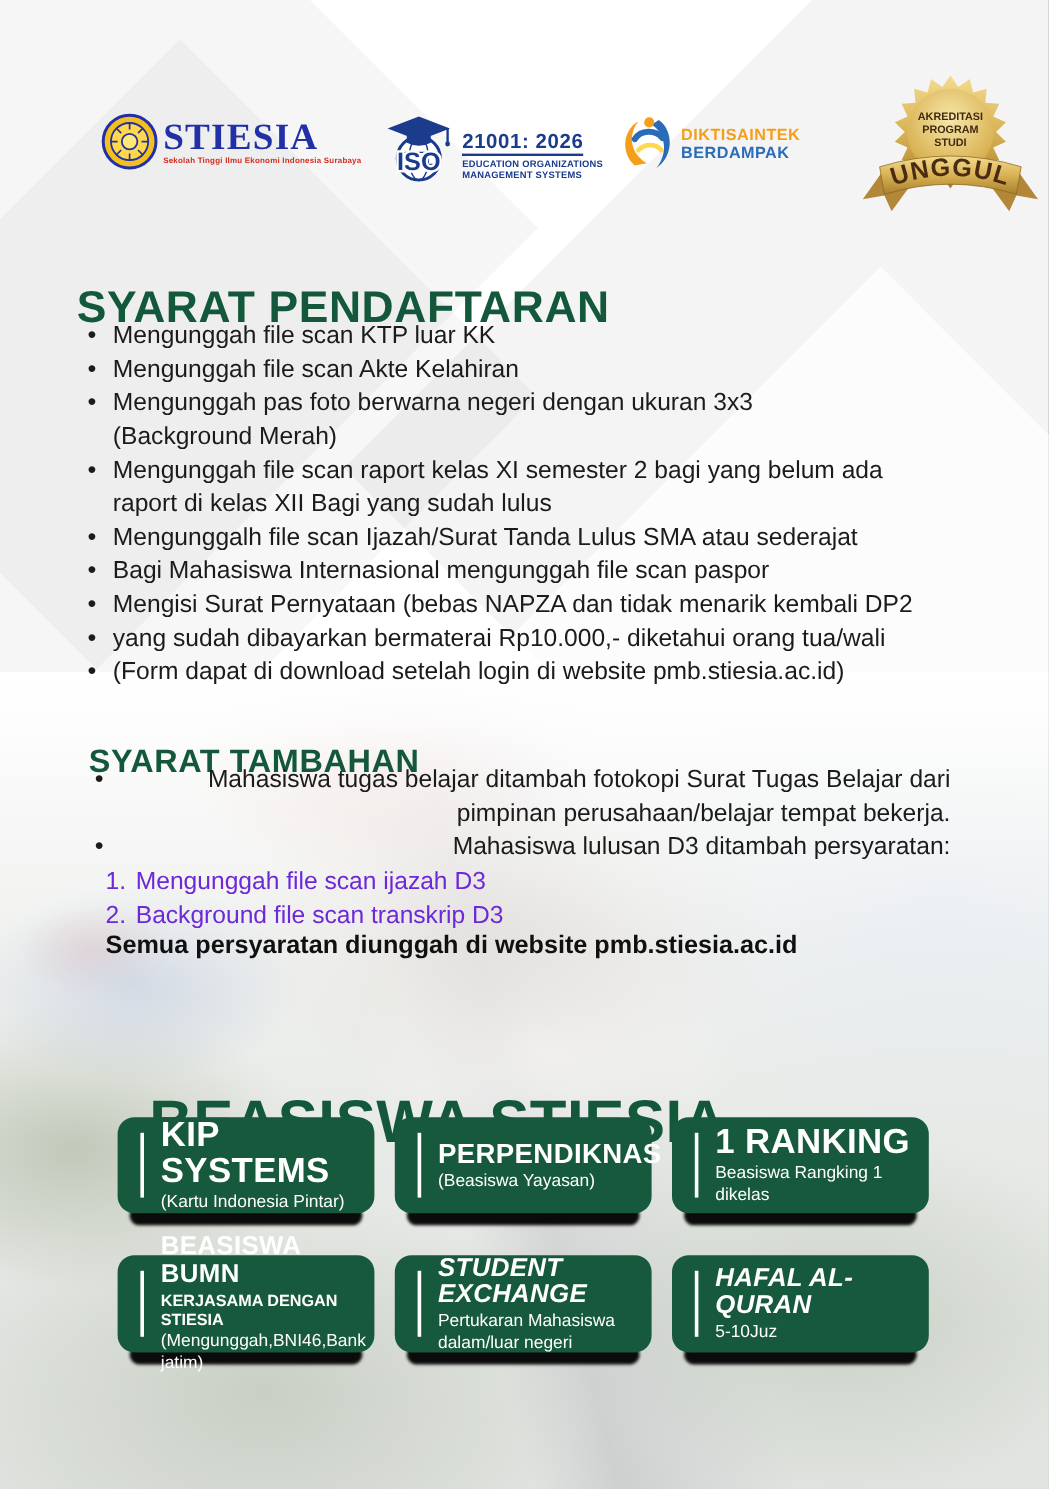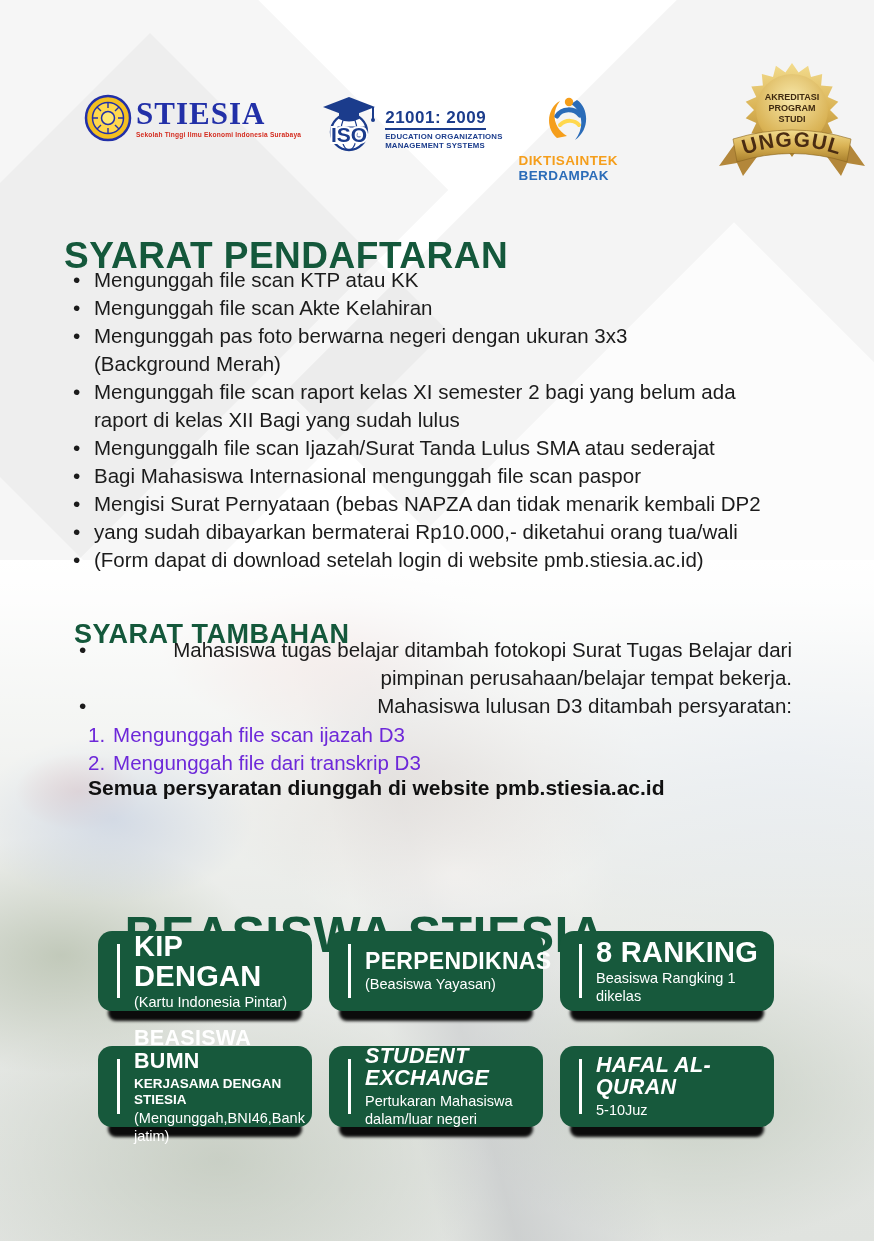--- a/index.html
+++ b/index.html
@@ -32,21 +32,21 @@
   
   .logos{position:absolute;left:84px;top:94px;display:flex;align-items:flex-start;gap:16px;z-index:2;}
   .logo-stiesia{display:flex;align-items:center;gap:4px;}
   .stx-name{font-family:"Liberation Serif",serif;font-weight:700;font-size:31px;color:#2230A8;letter-spacing:1px;line-height:1;}
   .stx-tag{font-size:6.6px;font-weight:700;color:#D42B1E;letter-spacing:0.2px;margin-top:2px;}
   .logo-iso{display:flex;align-items:flex-end;gap:4px;}
   .iso-right{padding-bottom:6px;}
   .iso-std{font-size:17px;font-weight:800;color:#1B3C8C;border-bottom:2.5px solid #1B3C8C;display:inline-block;line-height:1.1;letter-spacing:0.5px;}
   .iso-l1,.iso-l2{font-size:7.8px;font-weight:700;color:#1B3C8C;letter-spacing:0.2px;}
   .iso-l1{margin-top:2px;}
-  .logo-dikti{display:flex;align-items:center;gap:7px;flex-direction:column;}
+  .logo-dikti{display:flex;align-items:center;gap:7px;}
   .dk-l1{font-size:13.5px;font-weight:800;color:#F59E1B;letter-spacing:0.4px;}
   .dk-l2{font-size:13.5px;font-weight:800;color:#2B6CB8;letter-spacing:0.4px;}
 
   
   .badge{position:absolute;left:716px;top:62px;width:152px;height:116px;z-index:2;}
 
   
   .h-main{position:absolute;left:64px;top:210px;font-size:37px;font-weight:800;color:#14583B;letter-spacing:0.5px;z-index:2;}
   .list1{position:absolute;left:66px;top:266px;width:760px;z-index:2;margin:0;padding:0;list-style:none;}
   .list1 li,.list2 li{position:relative;padding-left:28px;font-size:20.5px;line-height:28px;color:#1b1b1b;}
@@ -113,21 +113,21 @@
         <circle cx="32" cy="38" r="18" fill="#ffffff" stroke="#1B3C8C" stroke-width="2.4"></circle>
         <ellipse cx="32" cy="38" rx="8" ry="18" fill="none" stroke="#1B3C8C" stroke-width="1.2"></ellipse>
         <path d="M14.5 33 h35 M14.5 43 h35" stroke="#1B3C8C" stroke-width="1.2"></path>
         <polygon points="6,13 32,3 58,13 32,23" fill="#1B3C8C"></polygon>
         <path d="M22 18 v7 q10 5 20 0 v-7" fill="#1B3C8C"></path>
         <path d="M56 13 v12" stroke="#1B3C8C" stroke-width="2"></path>
         <circle cx="56" cy="26" r="2" fill="#1B3C8C"></circle>
         <text x="32" y="48" text-anchor="middle" font-family="Liberation Sans,sans-serif" font-size="21" font-weight="800" fill="#1B3C8C" stroke="#ffffff" stroke-width="4" paint-order="stroke">ISO</text>
       </svg>
       <div class="iso-right">
-        <div class="iso-std">21001: 2009</div>
+        <div class="iso-std">21001: 2026</div>
         <div class="iso-l1">EDUCATION ORGANIZATIONS</div>
         <div class="iso-l2">MANAGEMENT SYSTEMS</div>
       </div>
     </div>
 
     <div class="logo-dikti">
       <svg width="42" height="52" viewBox="0 0 42 52">
         <path d="M30 6 C42 14 43 36 28 46 C37 35 37 18 24 10 Z" fill="#2B6CB8"></path>
         <path d="M10 44 C-2 34 0 14 13 7 C4 18 6 34 20 42 Z" fill="#F59E1B"></path>
         <circle cx="22" cy="8" r="4.2" fill="#F59E1B"></circle>
@@ -166,21 +166,21 @@
       <path id="arcT" d="M25 94 Q76 75 127 94" fill="none"></path>
       <text font-family="Liberation Sans,sans-serif" font-size="21" font-weight="800" fill="#4A2C12" letter-spacing="1">
         <textPath href="#arcT" startOffset="50%" text-anchor="middle">UNGGUL</textPath>
       </text>
     </svg>
   </div>
 
   <h1 class="h-main">SYARAT PENDAFTARAN</h1>
   <ul class="list1">
     <li>
-        <span class="li-line">Mengunggah file scan KTP atau KK</span>
+        <span class="li-line">Mengunggah file scan KTP luar KK</span>
       </li>
     <li>
         <span class="li-line">Mengunggah file scan Akte Kelahiran</span>
       </li>
     <li>
         <span class="li-line">Mengunggah pas foto berwarna negeri dengan ukuran 3x3</span>
         <span class="li-line">(Background Merah)</span>
       </li>
     <li>
         <span class="li-line">Mengunggah file scan raport kelas XI semester 2 bagi yang belum ada</span>
@@ -208,37 +208,37 @@
     <li>
         <span class="li-line">Mahasiswa tugas belajar ditambah fotokopi Surat Tugas Belajar dari</span>
         <span class="li-line">pimpinan perusahaan/belajar tempat bekerja.</span>
       </li>
     <li>
         <span class="li-line">Mahasiswa lulusan D3 ditambah persyaratan:</span>
       </li>
   </ul>
   <ol class="numlist">
     <li><span class="num">1.</span><span>Mengunggah file scan ijazah D3</span></li>
-    <li><span class="num">2.</span><span>Mengunggah file dari transkrip D3</span></li>
+    <li><span class="num">2.</span><span>Background file scan transkrip D3</span></li>
   </ol>
   <div class="note">Semua persyaratan diunggah di website pmb.stiesia.ac.id</div>
 
   <h2 class="h-beasiswa">BEASISWA STIESIA</h2>
 
   <div class="cards-row row1">
     <div class="card">
-      <div class="card-title t-xl">KIP DENGAN</div>
+      <div class="card-title t-xl">KIP SYSTEMS</div>
       <div class="card-sub">(Kartu Indonesia Pintar)</div>
     </div>
     <div class="card">
       <div class="card-title t-lg">PERPENDIKNAS</div>
       <div class="card-sub">(Beasiswa Yayasan)</div>
     </div>
     <div class="card">
-      <div class="card-title t-xl">8 RANKING</div>
+      <div class="card-title t-xl">1 RANKING</div>
       <div class="card-sub">Beasiswa Rangking 1 dikelas</div>
     </div>
   </div>
 
   <div class="cards-row row2">
     <div class="card">
       <div class="card-title t-md">BEASISWA BUMN</div>
       <div class="card-sub strong">KERJASAMA DENGAN STIESIA</div>
       <div class="card-sub tight">(Mengunggah,BNI46,Bank jatim)</div>
     </div>

